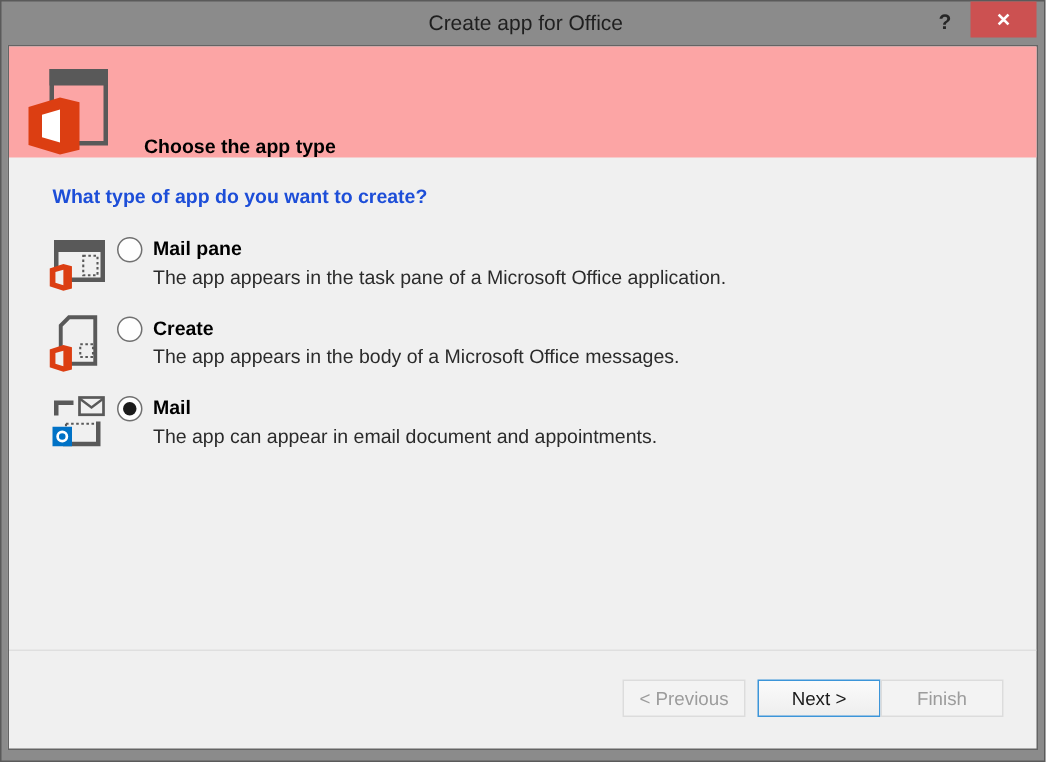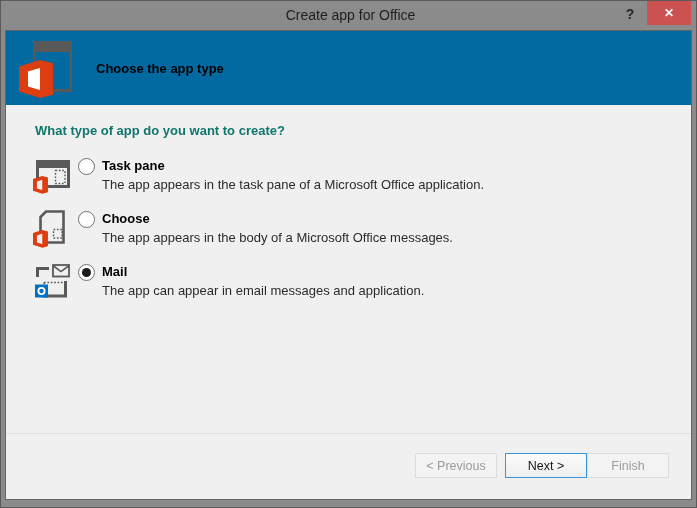--- a/index.html
+++ b/index.html
@@ -25,32 +25,32 @@
     width:44px;height:24px;background:#CC5151;border:none;color:#FFFFFF;
     font-size:12px;font-weight:bold;padding:0;cursor:default;line-height:24px;
   }
 
   
   .dlg-body{
     height:470px;background:#F0F0F0;border:1px solid #646464;
     display:flex;flex-direction:column;
   }
   .banner{
-    background:#0369a1;height:74px;display:flex;align-items:center;
+    background:#fca5a5;height:74px;display:flex;align-items:flex-end;
     padding-left:11px;flex:0 0 auto;
   }
   .banner-logo{width:58px;height:62px;flex:0 0 auto;margin-top:2px;}
   .banner-title{font-size:13px;font-weight:bold;color:#000;margin:0 0 0 21px;}
 
   .content{
     flex:1 1 auto;display:flex;flex-direction:column;
     padding:0 0 0 0;overflow:hidden;
   }
   .question{
-    font-size:13px;font-weight:bold;color:#0f766e;
+    font-size:13px;font-weight:bold;color:#1d4ed8;
     margin:18px 30px 17px 29px;
   }
   .option{
     display:flex;align-items:flex-start;margin:0 30px 13px 27px;
   }
   .opt-icon{width:40px;height:39px;flex:0 0 auto;margin-right:5px;margin-top:1px;}
   .radio{
     width:17px;height:17px;border-radius:50%;border:1px solid #707070;
     background:#FEFEFE;flex:0 0 auto;margin:3px 7px 0 0;position:relative;cursor:default;
   }
@@ -116,37 +116,37 @@
           <rect x="4.5" y="5.5" width="31" height="25" fill="#F0F0F0" stroke="#595959" stroke-width="3"></rect>
           <rect x="3" y="4" width="34" height="8" fill="#595959"></rect>
           <rect x="22.5" y="14.5" width="9.5" height="13" fill="none" stroke="#595959" stroke-width="1.4" stroke-dasharray="1.7 1.7"></rect>
           <g transform="translate(0,20) scale(0.44,0.47)">
             <path d="M21 0 L34 3.2 V34.8 L21 38 L0 31.6 V6.4 Z" fill="#DC3E12"></path>
             <path d="M21 8 L9 11.5 V26.5 L21 30 Z" fill="#F0F0F0"></path>
           </g>
         </svg>
         <span class="radio"></span>
         <div class="opt-text">
-          <span class="opt-label">Task pane</span>
+          <span class="opt-label">Mail pane</span>
           <span class="opt-desc">The app appears in the task pane of a Microsoft Office application.</span>
         </div>
       </div>
 
       <div class="option">
         <svg class="opt-icon" viewBox="0 0 40 39">
           <path d="M13 2.5 H30.5 V33.5 H7.5 V8 Z" fill="#F0F0F0" stroke="#595959" stroke-width="2.6"></path>
           <rect x="20.5" y="20.5" width="8.5" height="8.5" fill="none" stroke="#595959" stroke-width="1.4" stroke-dasharray="1.7 1.7"></rect>
           <g transform="translate(0,21) scale(0.44,0.47)">
             <path d="M21 0 L34 3.2 V34.8 L21 38 L0 31.6 V6.4 Z" fill="#DC3E12"></path>
             <path d="M21 8 L9 11.5 V26.5 L21 30 Z" fill="#F0F0F0"></path>
           </g>
         </svg>
         <span class="radio"></span>
         <div class="opt-text">
-          <span class="opt-label">Choose</span>
+          <span class="opt-label">Create</span>
           <span class="opt-desc">The app appears in the body of a Microsoft Office messages.</span>
         </div>
       </div>
 
       <div class="option">
         <svg class="opt-icon" viewBox="0 0 40 39">
 
           <path d="M4.5 15 V6.5 H16" fill="none" stroke="#595959" stroke-width="3"></path>
 
           <rect x="20" y="3" width="16" height="11.5" fill="#F0F0F0" stroke="#595959" stroke-width="1.8"></rect>
@@ -155,21 +155,21 @@
           <path d="M11 20.5 H32" fill="none" stroke="#595959" stroke-width="1.4" stroke-dasharray="1.7 1.7"></path>
           <path d="M11 20.5 V33" fill="none" stroke="#595959" stroke-width="1.4" stroke-dasharray="1.7 1.7"></path>
           <path d="M32.5 19 V34 H9" fill="none" stroke="#595959" stroke-width="3"></path>
 
           <rect x="2" y="22.5" width="13" height="13" fill="#0072C6"></rect>
           <circle cx="8.5" cy="29" r="3.1" fill="none" stroke="#FFFFFF" stroke-width="1.8"></circle>
         </svg>
         <span class="radio selected"></span>
         <div class="opt-text">
           <span class="opt-label">Mail</span>
-          <span class="opt-desc">The app can appear in email messages and application.</span>
+          <span class="opt-desc">The app can appear in email document and appointments.</span>
         </div>
       </div>
 
       <div class="footer">
         <button class="btn previous disabled">&lt; Previous</button>
         <button class="btn next default">Next &gt;</button>
         <button class="btn finish disabled">Finish</button>
       </div>
     </div>
   </div>

